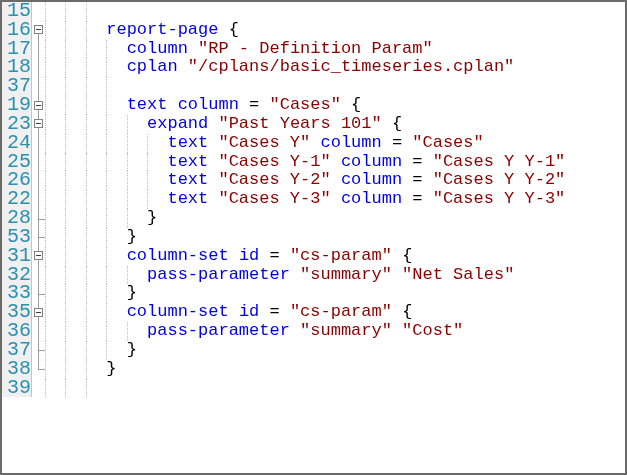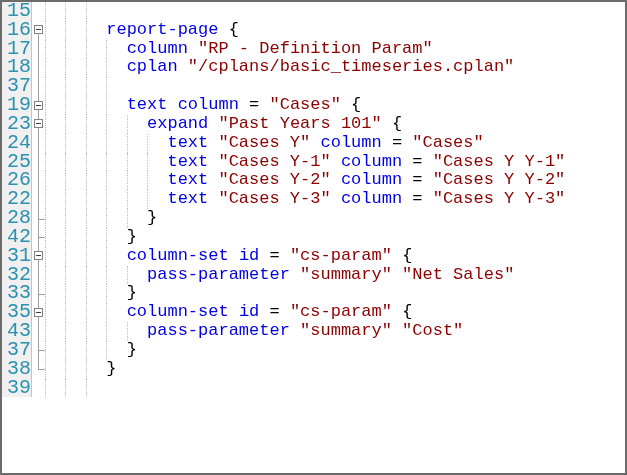--- a/index.html
+++ b/index.html
@@ -120,21 +120,21 @@
       <div class="gutter">22</div>
       <div class="foldm fold-line"></div>
       <div class="code"><i class="guide" style="left: 0ch;"></i><i class="guide" style="left: 2ch;"></i><i class="guide" style="left: 4ch;"></i><i class="guide" style="left: 6ch;"></i><i class="guide" style="left: 8ch;"></i><i class="guide" style="left: 10ch;"></i><span class="tok tok-ws">            </span><span class="tok tok-kw">text</span><span class="tok tok-ws"> </span><span class="tok tok-str">"Cases Y-3"</span><span class="tok tok-ws"> </span><span class="tok tok-kw">column</span><span class="tok tok-ws"> </span><span class="tok tok-op">=</span><span class="tok tok-ws"> </span><span class="tok tok-str">"Cases Y Y-3"</span></div>
     </div>
     <div class="row">
       <div class="gutter">28</div>
       <div class="foldm fold-tick"></div>
       <div class="code"><i class="guide" style="left: 0ch;"></i><i class="guide" style="left: 2ch;"></i><i class="guide" style="left: 4ch;"></i><i class="guide" style="left: 6ch;"></i><i class="guide" style="left: 8ch;"></i><span class="tok tok-ws">          </span><span class="tok tok-op">}</span></div>
     </div>
     <div class="row">
-      <div class="gutter">42</div>
+      <div class="gutter">53</div>
       <div class="foldm fold-tick"></div>
       <div class="code"><i class="guide" style="left: 0ch;"></i><i class="guide" style="left: 2ch;"></i><i class="guide" style="left: 4ch;"></i><i class="guide" style="left: 6ch;"></i><span class="tok tok-ws">        </span><span class="tok tok-op">}</span></div>
     </div>
     <div class="row">
       <div class="gutter">31</div>
       <div class="foldm fold-box">
         <span class="fbox"></span>
       </div>
       <div class="code"><i class="guide" style="left: 0ch;"></i><i class="guide" style="left: 2ch;"></i><i class="guide" style="left: 4ch;"></i><i class="guide" style="left: 6ch;"></i><span class="tok tok-ws">        </span><span class="tok tok-kw">column-set</span><span class="tok tok-ws"> </span><span class="tok tok-kw">id</span><span class="tok tok-ws"> </span><span class="tok tok-op">=</span><span class="tok tok-ws"> </span><span class="tok tok-str">"cs-param"</span><span class="tok tok-ws"> </span><span class="tok tok-op">{</span></div>
     </div>
@@ -149,21 +149,21 @@
       <div class="code"><i class="guide" style="left: 0ch;"></i><i class="guide" style="left: 2ch;"></i><i class="guide" style="left: 4ch;"></i><i class="guide" style="left: 6ch;"></i><span class="tok tok-ws">        </span><span class="tok tok-op">}</span></div>
     </div>
     <div class="row">
       <div class="gutter">35</div>
       <div class="foldm fold-box">
         <span class="fbox"></span>
       </div>
       <div class="code"><i class="guide" style="left: 0ch;"></i><i class="guide" style="left: 2ch;"></i><i class="guide" style="left: 4ch;"></i><i class="guide" style="left: 6ch;"></i><span class="tok tok-ws">        </span><span class="tok tok-kw">column-set</span><span class="tok tok-ws"> </span><span class="tok tok-kw">id</span><span class="tok tok-ws"> </span><span class="tok tok-op">=</span><span class="tok tok-ws"> </span><span class="tok tok-str">"cs-param"</span><span class="tok tok-ws"> </span><span class="tok tok-op">{</span></div>
     </div>
     <div class="row">
-      <div class="gutter">43</div>
+      <div class="gutter">36</div>
       <div class="foldm fold-line"></div>
       <div class="code"><i class="guide" style="left: 0ch;"></i><i class="guide" style="left: 2ch;"></i><i class="guide" style="left: 4ch;"></i><i class="guide" style="left: 6ch;"></i><i class="guide" style="left: 8ch;"></i><span class="tok tok-ws">          </span><span class="tok tok-kw">pass-parameter</span><span class="tok tok-ws"> </span><span class="tok tok-str">"summary"</span><span class="tok tok-ws"> </span><span class="tok tok-str">"Cost"</span></div>
     </div>
     <div class="row">
       <div class="gutter">37</div>
       <div class="foldm fold-tick"></div>
       <div class="code"><i class="guide" style="left: 0ch;"></i><i class="guide" style="left: 2ch;"></i><i class="guide" style="left: 4ch;"></i><i class="guide" style="left: 6ch;"></i><span class="tok tok-ws">        </span><span class="tok tok-op">}</span></div>
     </div>
     <div class="row">
       <div class="gutter">38</div>

